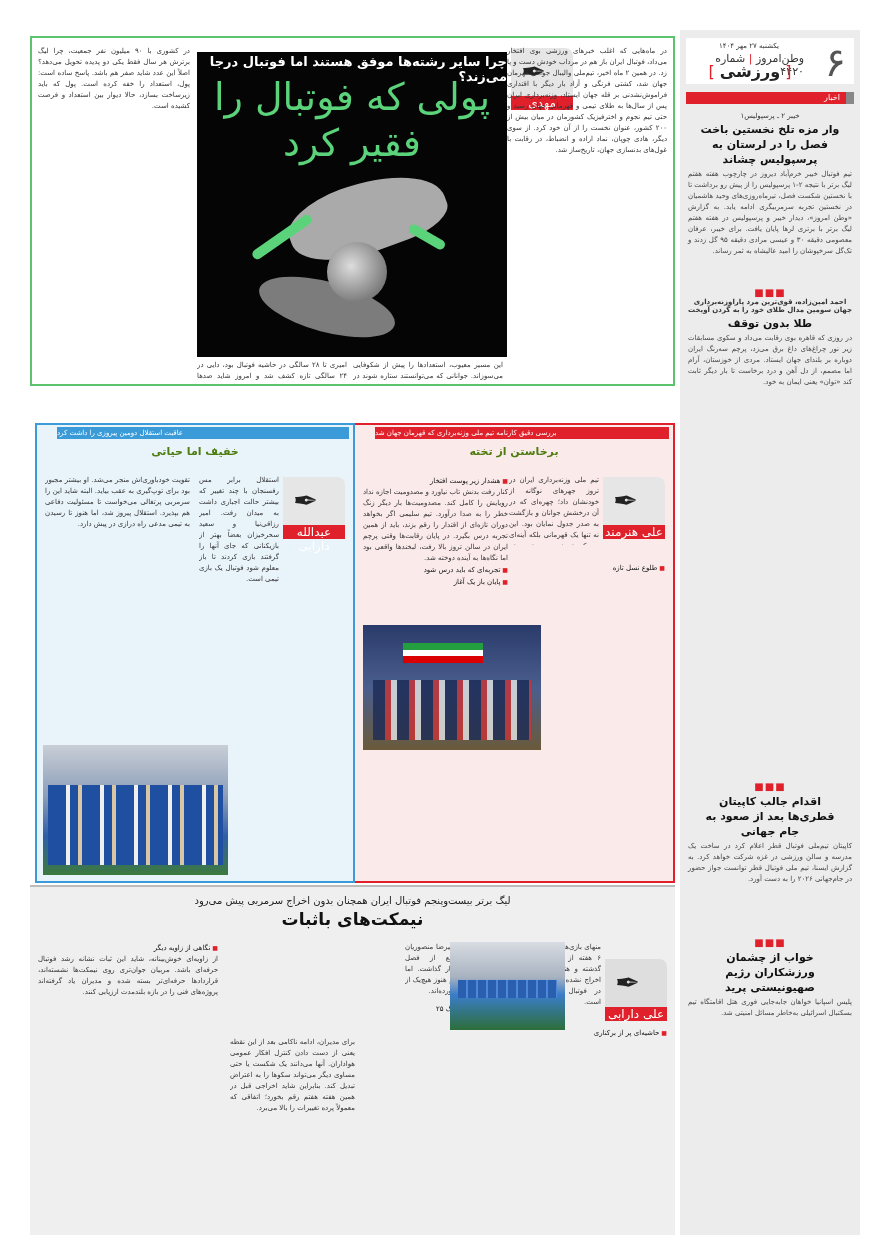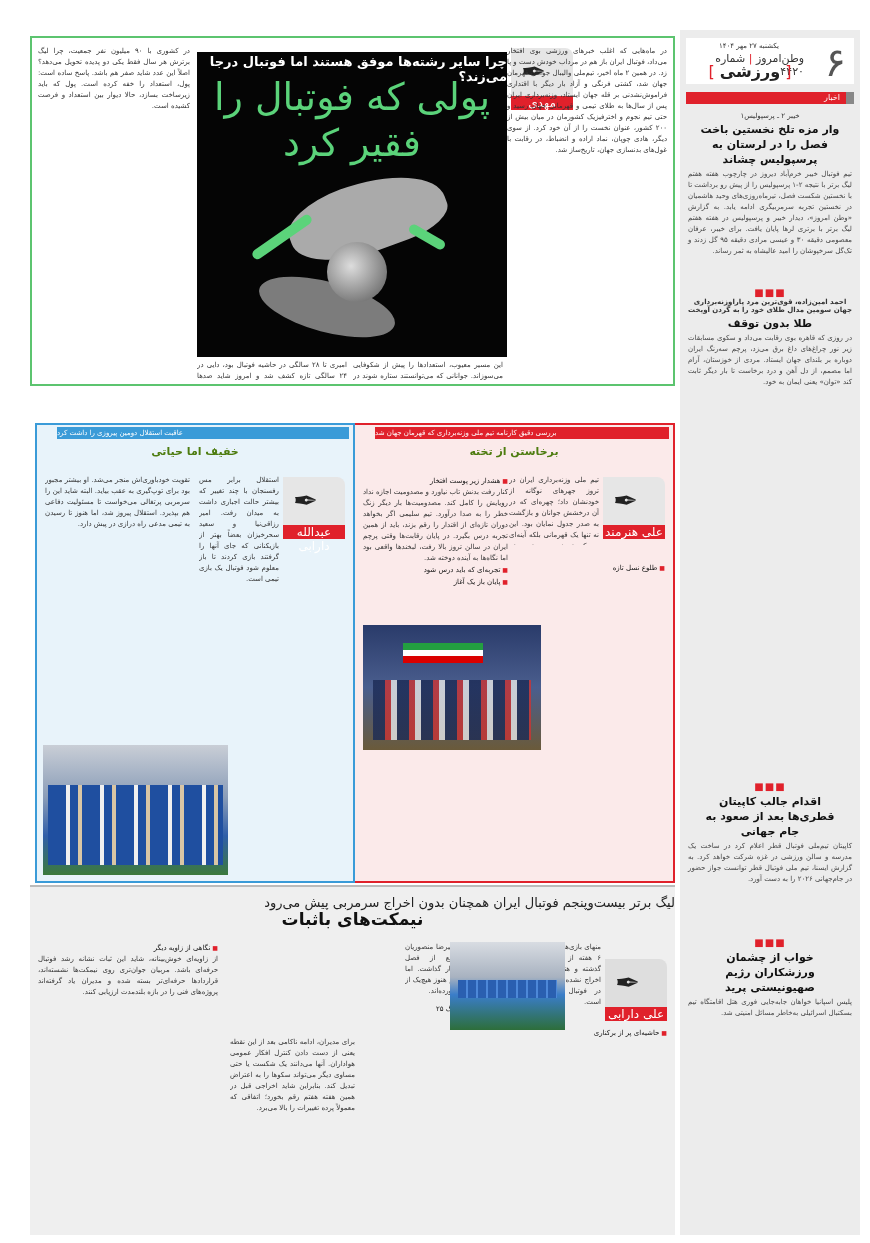--- a/index.html
+++ b/index.html
@@ -50,21 +50,21 @@
   .sub-head::before { content: "■ "; color: #e0212b; font-size: 6px; }
 
   .photo-team { position: absolute; width: 178px; height: 125px; background: linear-gradient(180deg, #2a3b6a 0%, #4a5e8e 50%, #6a5a3a 100%); overflow: hidden; }
   .photo-team .flag { position: absolute; top: 18px; left: 40px; width: 80px; height: 20px; background: linear-gradient(180deg, #239f40 33%, #fff 33%, #fff 66%, #da0000 66%); }
   .photo-team .row { position: absolute; bottom: 10px; left: 10px; right: 10px; height: 60px; background: repeating-linear-gradient(90deg, #1b2a55 0 12px, #c33 12px 18px, #e8e8e8 18px 24px); opacity: 0.8; }
   .photo-blue { position: absolute; width: 185px; height: 130px; background: linear-gradient(180deg, #c9ced6 0%, #8a9db8 40%, #2f5ea8 70%, #3c7a3c 100%); overflow: hidden; }
   .photo-blue .players { position: absolute; bottom: 10px; left: 5px; right: 5px; height: 80px; background: repeating-linear-gradient(90deg, #1f4fa0 0 18px, #f0f0f0 18px 22px, #1f4fa0 22px 30px, #d9c6a5 30px 34px); }
 
   
   .bottom-frame { position: absolute; right: 185px; top: 855px; width: 645px; height: 350px; background: #efefef; border-top: 2px solid #bbb; }
-  .b-kicker { position: absolute; top: 8px; width: 100%; text-align: right; font-size: 13px; color: #222; }
+  .b-kicker { position: absolute; top: 8px; width: 100%; text-align: center; font-size: 10px; color: #222; }
   .b-title { position: absolute; top: 22px; width: 100%; text-align: center; font-size: 17px; font-weight: bold; color: #111; }
   .photo-stadium { position: absolute; left: 420px; top: 55px; width: 115px; height: 88px; background: linear-gradient(180deg, #d8dce2 0%, #a8b2c0 40%, #3a7dc9 60%, #2d6e3a 100%); }
   .photo-stadium .seats { position: absolute; top: 38px; left: 8px; right: 8px; height: 18px; background: repeating-linear-gradient(90deg, #2a5fb0 0 8px, #4d88d8 8px 10px); }
 </style>
 </head>
 <body>
 
 <div class="page">
 
   <aside class="sidebar">

